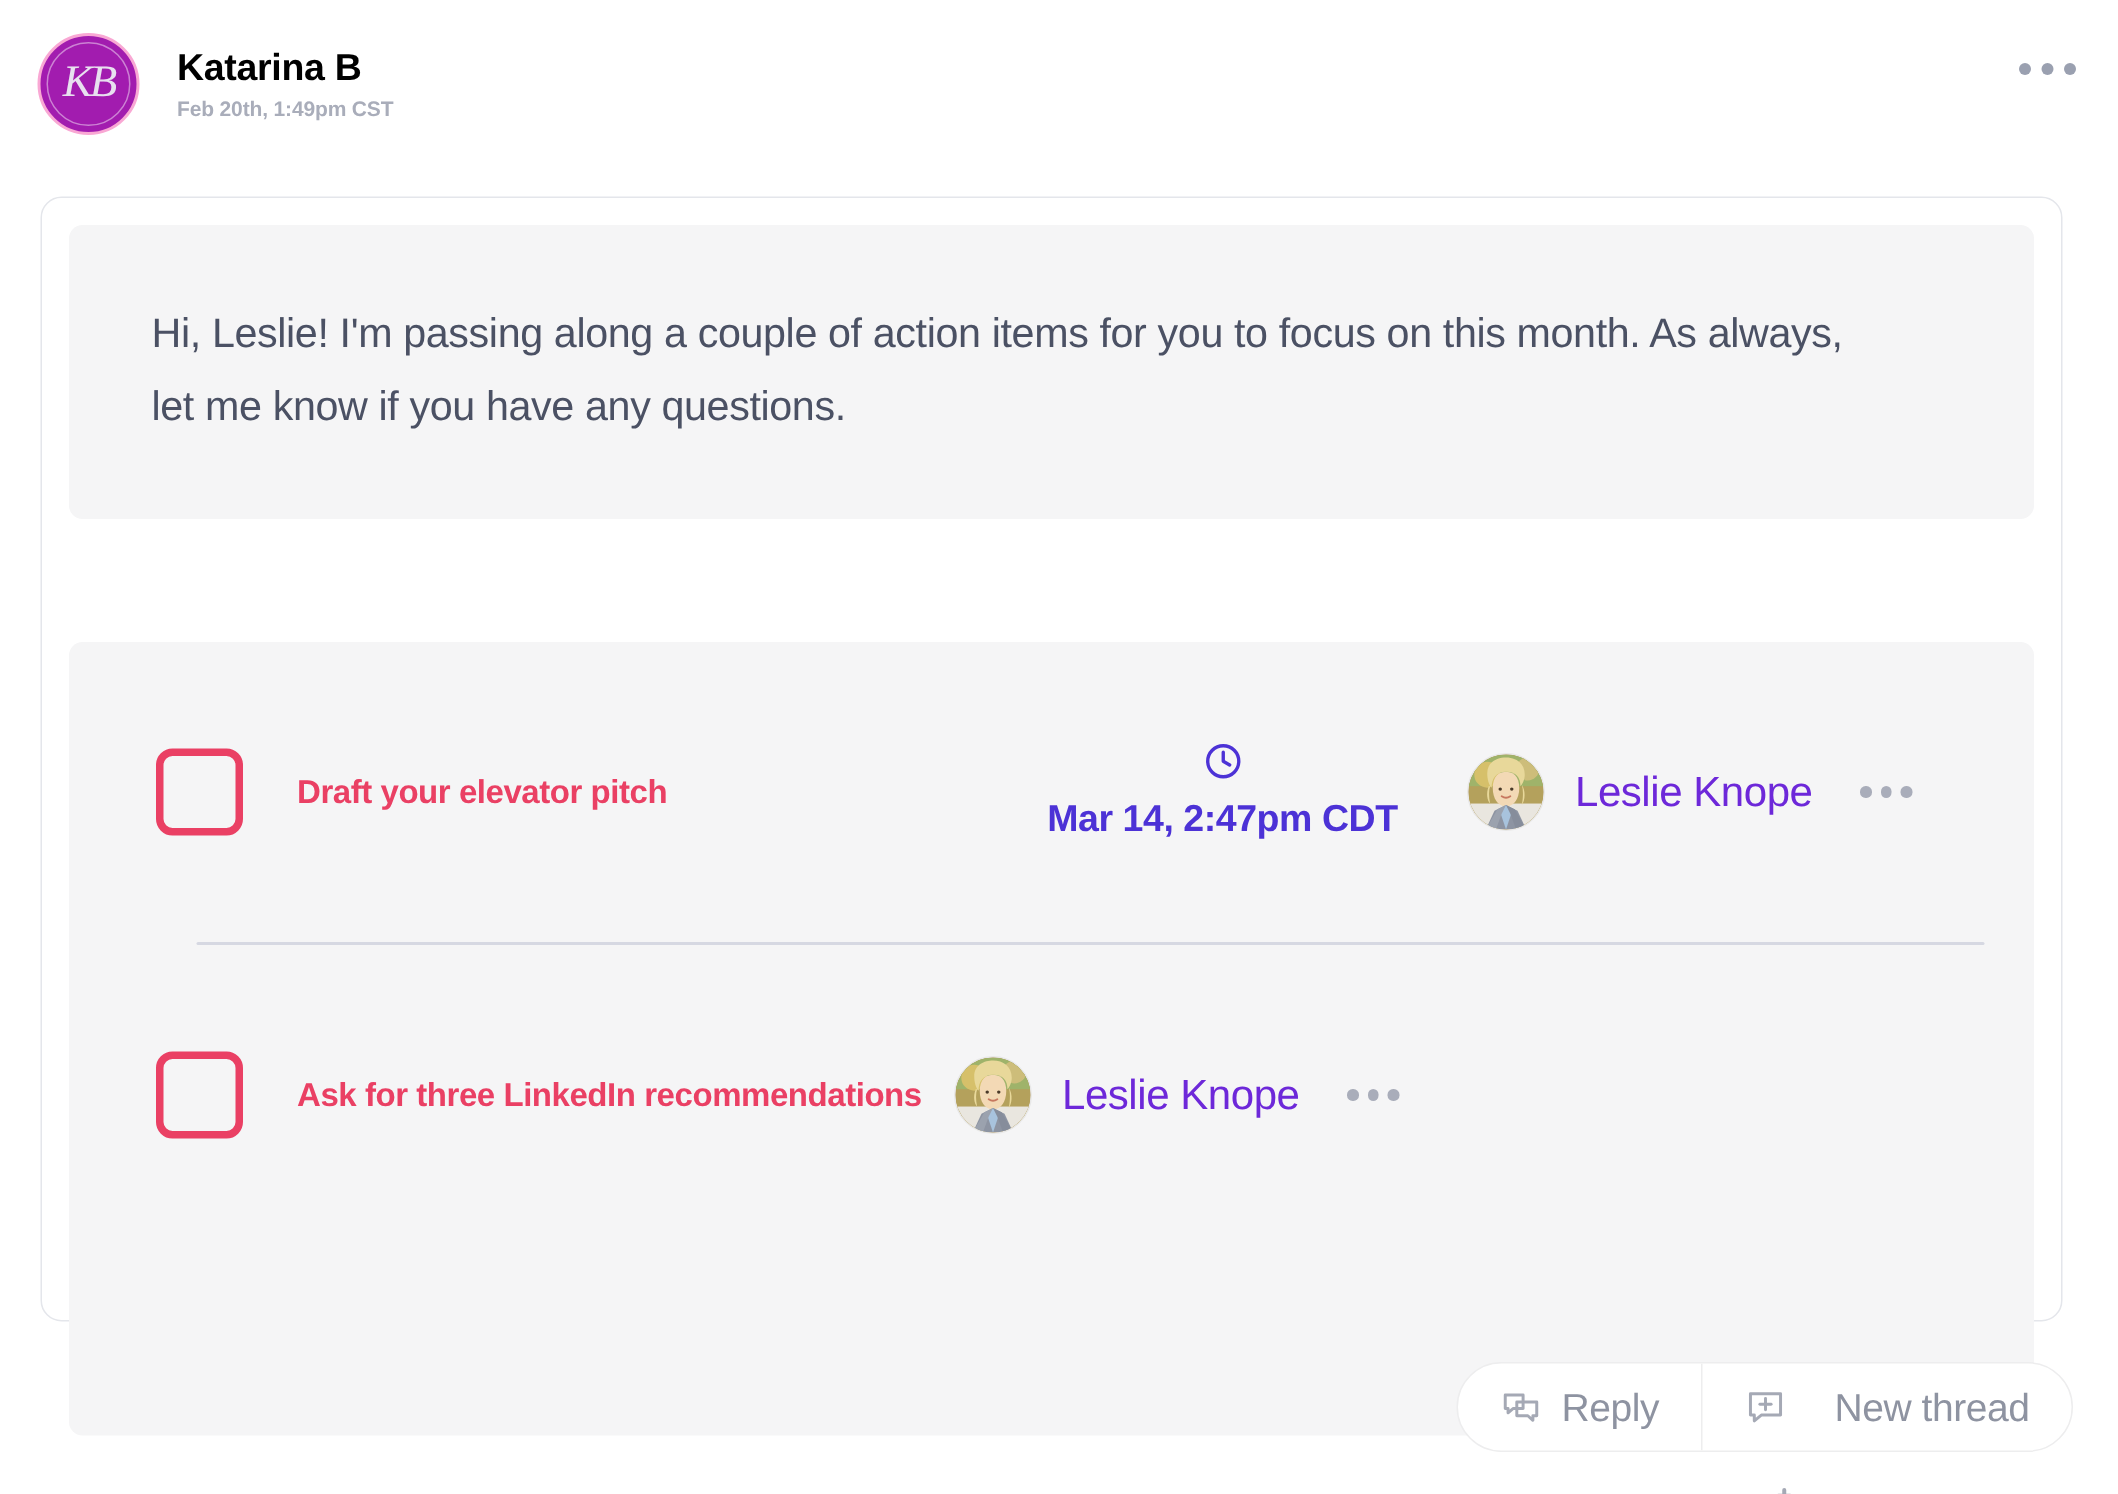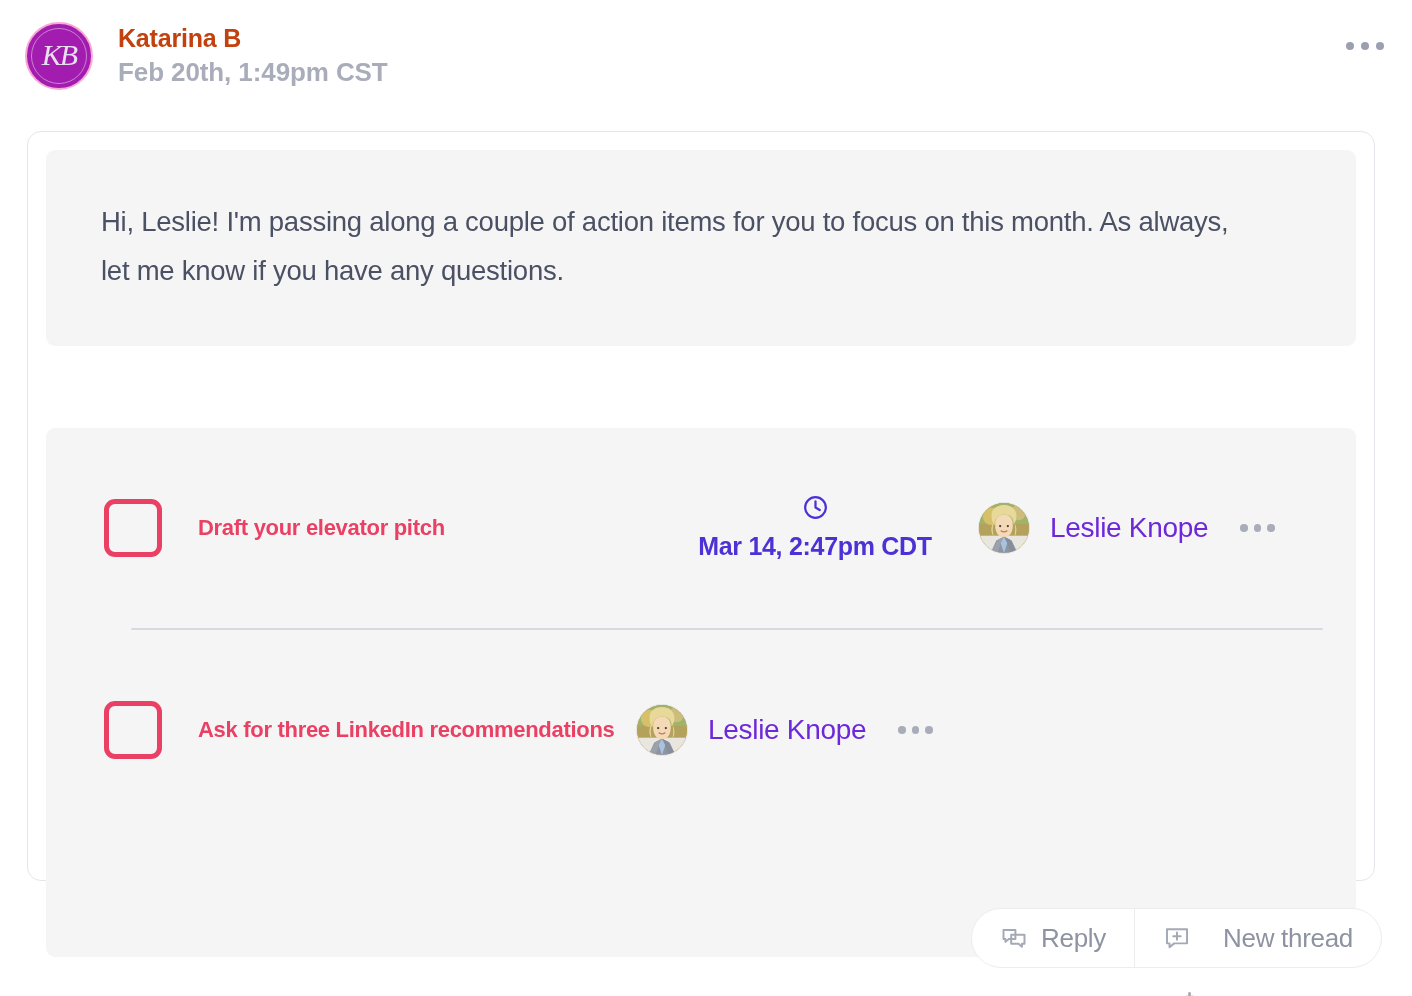--- a/index.html
+++ b/index.html
@@ -57,26 +57,26 @@
   .header-text {
     margin-left: 25px;
     display: flex;
     flex-direction: column;
     justify-content: center;
     gap: 6px;
   }
   .sender-name {
     font-size: 25px;
     font-weight: 700;
-    color: #c2410c;
+    color: #000000;
     letter-spacing: -0.2px;
     line-height: 1.1;
   }
   .sender-time {
-    font-size: 26px;
+    font-size: 14px;
     font-weight: 700;
     color: #a9adba;
     letter-spacing: -0.1px;
     line-height: 1.1;
   }
   .header-more {
     position: absolute;
     right: 28px; top: 42px;
     display: flex; gap: 7px;
     cursor: pointer;

